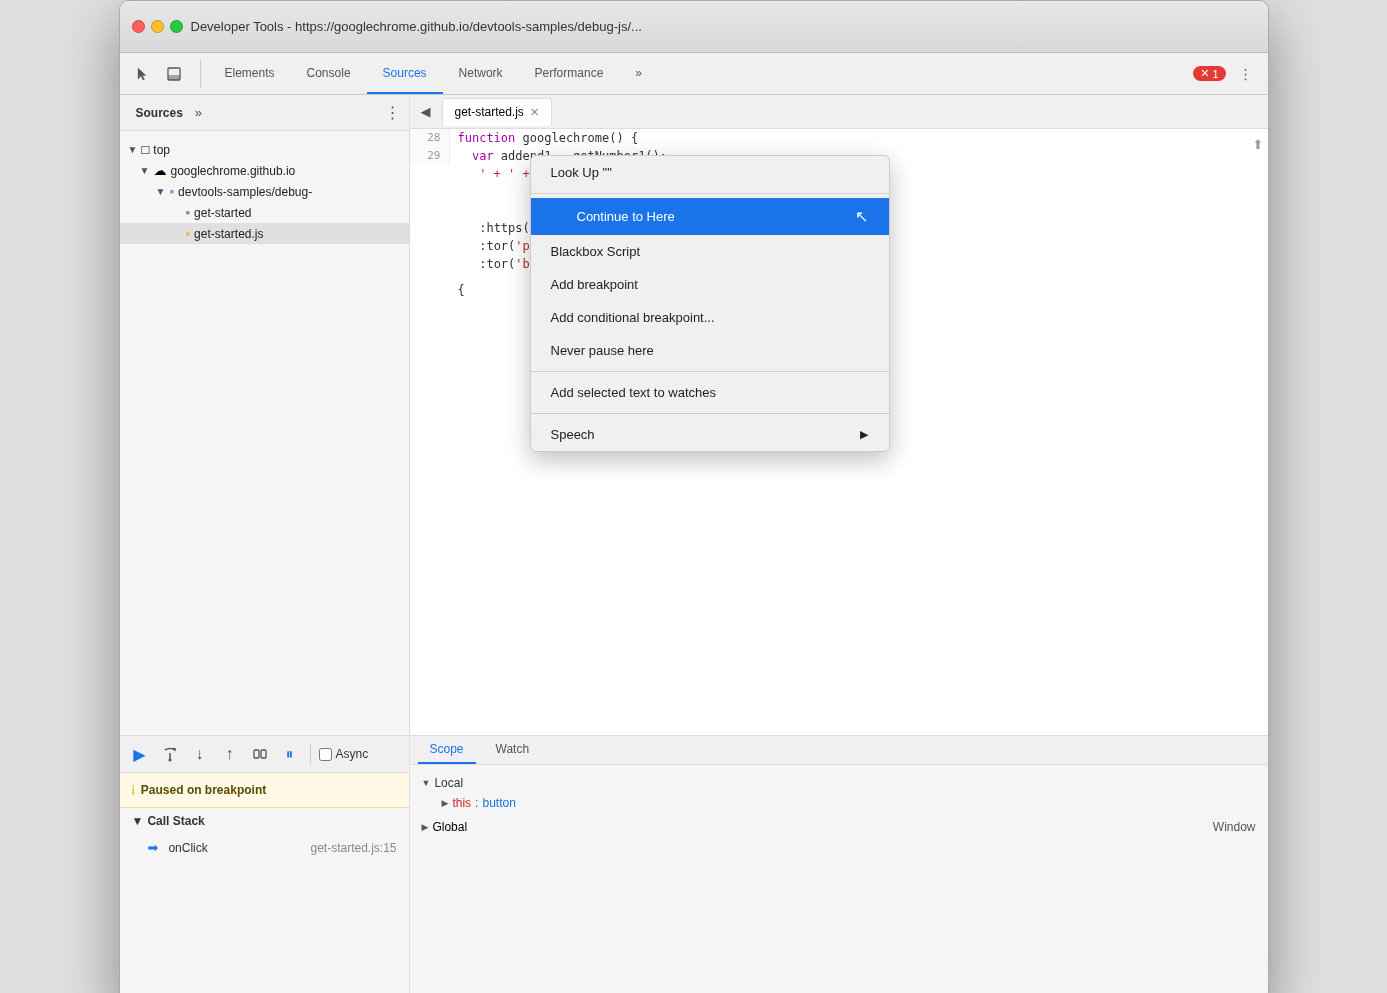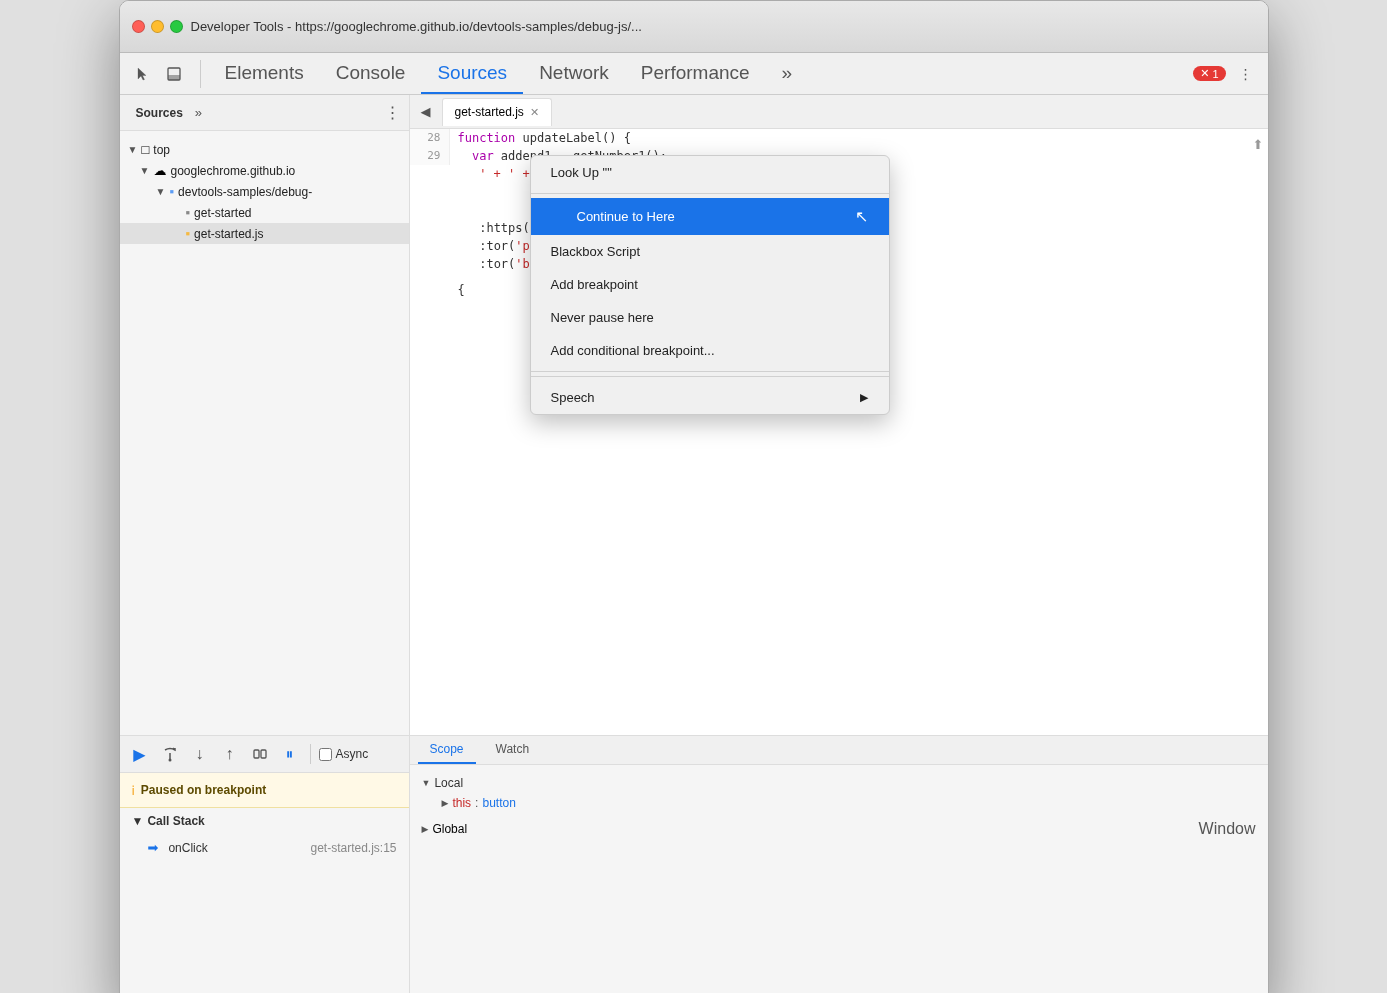--- a/index.html
+++ b/index.html
@@ -76,21 +76,21 @@
       display: flex;
       align-items: center;
       height: 100%;
       flex: 1;
     }
     .toolbar-tab {
       padding: 0 16px;
       height: 100%;
       display: flex;
       align-items: center;
-      font-size: 19px;
+      font-size: 12px;
       color: #555;
       cursor: pointer;
       border-bottom: 2px solid transparent;
       position: relative;
     }
     .toolbar-tab.active {
       color: #1a73e8;
       border-bottom: 2px solid #1a73e8;
       font-weight: 500;
     }
@@ -503,21 +503,21 @@
         <div class="code-tab-nav">◀</div>
         <div class="code-tab">
           <span>get-started.js</span>
           <span class="code-tab-close">✕</span>
         </div>
       </div>
       <div class="code-editor">
 
         <div class="code-line">
           <span class="line-num">28</span>
-          <span class="line-code"><span class="kw">function</span> <span class="fn">updateLabel</span>() {</span>
+          <span class="line-code"><span class="kw">function</span> <span class="fn">googlechrome</span>() {</span>
         </div>
 
         <div class="code-line">
           <span class="line-num">29</span>
           <span class="line-code">  <span class="kw">var</span> addend1 = getNumber1();</span>
         </div>
 
         <div class="code-line" style="height:18px; overflow:hidden;">
           <span class="line-num"></span>
           <span class="line-code" style="color:#c62828">   ' + ' + addend2 +</span>
@@ -550,26 +550,29 @@
           <span>Continue to Here</span>
           <span style="font-size:16px; margin-left:60px">↖</span>
         </div>
         <div class="ctx-item">
           <span>Blackbox Script</span>
         </div>
         <div class="ctx-item">
           <span>Add breakpoint</span>
         </div>
         <div class="ctx-item">
+          <span>Add conditional breakpoint...</span>
+        </div>
+        <div class="ctx-item">
           <span>Never pause here</span>
         </div>
+        <div class="ctx-separator"></div>
         <div class="ctx-item">
-          <span>Add conditional breakpoint...</span>
-        </div>
-        <div class="ctx-separator"></div>
+          <span>Add selected text to watches</span>
+        </div>
         <div class="ctx-separator"></div>
         <div class="ctx-item">
           <span>Speech</span>
           <span class="ctx-arrow">▶</span>
         </div>
       </div>
 
       <div style="position:absolute; right:4px; top:42px; color:#999; font-size:13px; cursor:pointer;">⬆</div>
     </div>
 
@@ -643,20 +646,20 @@
             <span class="scope-value">button</span>
           </div>
         </div>
 
         <div class="scope-section">
           <div class="global-row">
             <div style="display:flex;align-items:center;gap:4px;">
               <span class="scope-toggle">▶</span>
               <span>Global</span>
             </div>
-            <span style="color:#555;font-size:16px;">Window</span>
+            <span style="color:#555;font-size:12px;">Window</span>
           </div>
         </div>
       </div>
     </div>
   </div>
 
 </div>
 
 </body></html>

